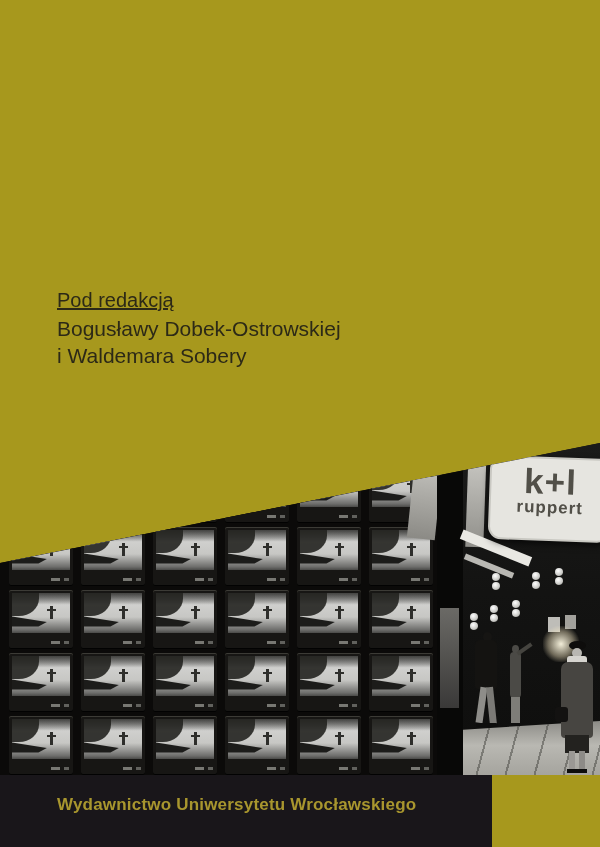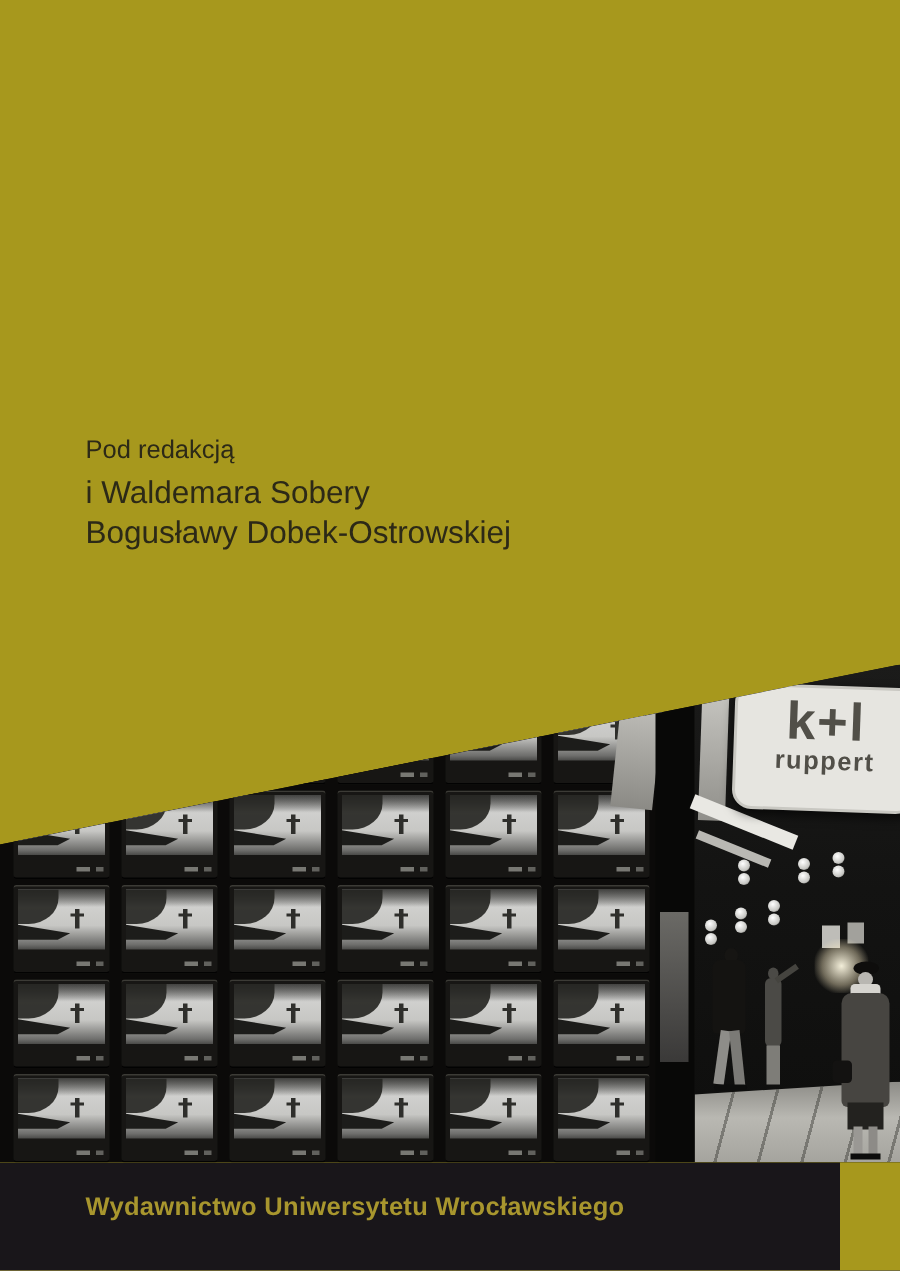--- a/index.html
+++ b/index.html
@@ -13,24 +13,24 @@
   .masthead{
     position:absolute;left:57px;top:33px;
     font-size:16px;font-weight:bold;letter-spacing:.3px;color:#2a2713;
   }
   .title{
     position:absolute;left:57px;top:146px;margin:0;
     font-size:28px;line-height:37px;font-weight:400;color:#2a2718;
   }
   .title .line{display:block;white-space:pre;}
   .editors{position:absolute;left:57px;top:289px;color:#2c2917;}
-  .editors .prefix{font-size:17px;line-height:22px;margin-bottom:4px;}
+  .editors .prefix{font-size:20px;line-height:22px;margin-bottom:4px;text-decoration:underline;}
   .editor-name{font-size:21px;line-height:27px;}
   .footer{
-    position:absolute;left:0;top:775px;width:560px;height:72px;
+    position:absolute;left:0;top:775px;width:492px;height:72px;
     background:#19161a;
   }
   .publisher{
     position:absolute;left:57px;top:20px;
     font-size:17px;font-weight:bold;letter-spacing:.2px;color:#a8962e;
   }
   
   .photo{
     position:absolute;left:0;top:443px;width:600px;height:332px;
     background:#0b0a09;
@@ -124,22 +124,22 @@
 <body>
 
 <div class="cover">
 
 
   <h1 class="title">
   </h1>
 
   <div class="editors">
     <div class="prefix">Pod redakcją</div>
+    <div class="editor-name">Bogusławy Dobek-Ostrowskiej</div>
     <div class="editor-name">i Waldemara Sobery</div>
-    <div class="editor-name">Bogusławy Dobek-Ostrowskiej</div>
   </div>
 
   <div class="photo">
     <div class="tv-wall">
         <div class="tv" style="left: 9px; top: 21px;">
           <div class="scr">
             <i class="sd"></i>
             <i class="sj"></i>
             <i class="sm"></i>
           </div>

